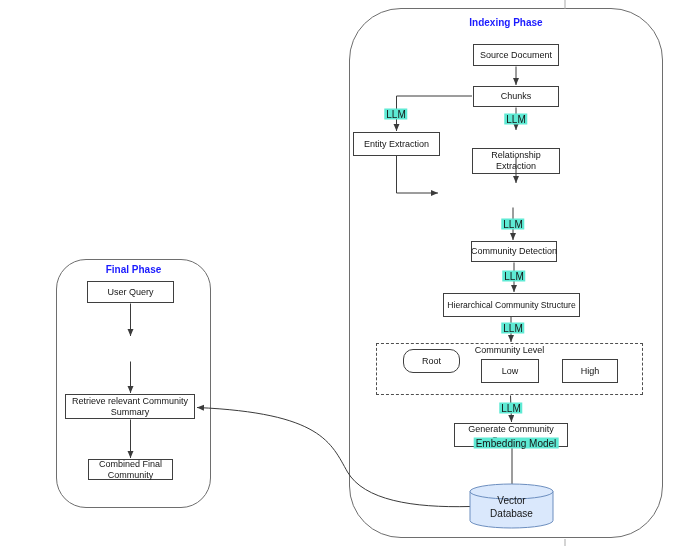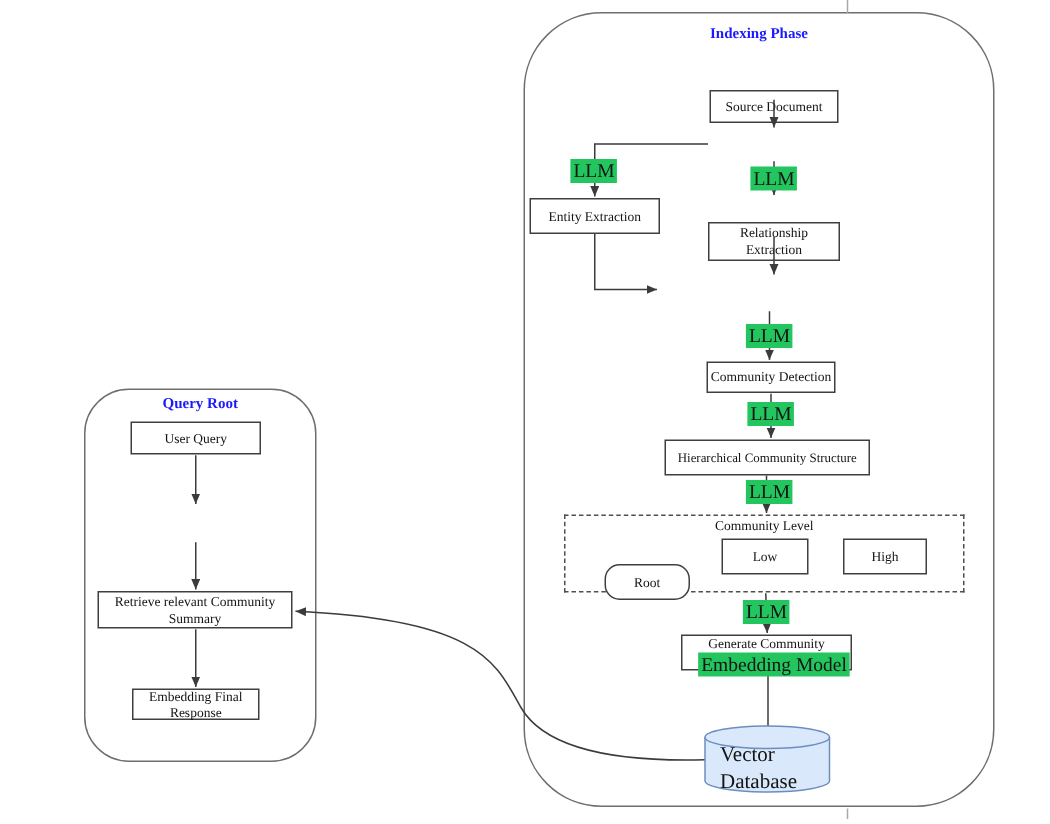--- a/index.html
+++ b/index.html
@@ -1,18 +1,18 @@
 <!DOCTYPE html>
 <html style="--phase-title-color: #1a1aff;"><head>
 <meta charset="utf-8">
 <style>
   html,body { margin:0; padding:0; background:#ffffff; }
   .stage {
     position:relative; width:700px; height:549px; background:#ffffff;
-    font-family:Liberation Serif, serif; overflow:hidden;
+    font-family:Liberation Sans, sans-serif; overflow:hidden;
   }
   .phase {
     position:absolute; box-sizing:border-box;
     border:1px solid #6e6e6e; background:#ffffff; z-index:0;
   }
   .phase-title {
     position:absolute; z-index:2; font-size:10px; font-weight:bold;
     color:var(--phase-title-color,#1a1aff); text-align:center;
   }
   .node {
@@ -28,66 +28,67 @@
     border:1px dashed #4f4f4f; background:transparent;
   }
   .group-label {
     position:absolute; z-index:2; font-size:9px; color:#141414; text-align:center;
   }
   .connectors {
     position:absolute; left:0; top:0; z-index:3; pointer-events:none;
   }
   .edge-label {
     position:absolute; z-index:4; transform:translate(-50%,-50%);
-    background:#22c55e; padding:0 2px; font-size:13px; color:#141414;
+    background:#5eead4; padding:0 2px; font-size:10px; color:#141414;
     white-space:nowrap;
   }
   .db-label {
-    position:absolute; z-index:4; font-size:14px; line-height:1.25;
-    color:#141414; 
+    position:absolute; z-index:4; font-size:10px; line-height:1.25;
+    color:#141414; text-align:center;
   }
 </style>
 </head>
 <body>
 
 <div class="stage">
 
   <div class="phase" style="left:349px; top:8px; width:314px; height:530px; border-radius:52px;"></div>
   <div class="phase-title" style="left:349px; top:17px; width:314px;">Indexing Phase</div>
 
   <div class="phase" style="left:56px; top:259px; width:155px; height:249px; border-radius:30px;"></div>
-  <div class="phase-title" style="left:56px; top:264px; width:155px;">Query Root</div>
+  <div class="phase-title" style="left:56px; top:264px; width:155px;">Final Phase</div>
 
-  <div class="node nowrap" style="left:473px; top:44px; width:86px; height:22px;margin-top:16px;">Source Document</div>
+  <div class="node nowrap" style="left:473px; top:44px; width:86px; height:22px;">Source Document</div>
 
+  <div class="node nowrap" style="left:473px; top:86px; width:86px; height:21px;">Chunks</div>
 
   <div class="node nowrap" style="left:353px; top:132px; width:87px; height:24px;">Entity Extraction</div>
 
   <div class="node" style="left:472px; top:131px; width:88px; height:26px;margin-top:17px;">Relationship Extraction</div>
 
 
   <div class="node nowrap" style="left:471px; top:241px; width:86px; height:21px; border-width:1.5px;">Community Detection</div>
 
   <div class="node nowrap" style="left:443px; top:293px; width:137px; height:24px; font-size:8.6px;">Hierarchical Community Structure</div>
 
   <div class="dashed-group" style="left:376px; top:343px; width:267px; height:52px;"></div>
   <div class="group-label" style="left:376px; top:345px; width:267px;text-align:center;">Community Level</div>
 
-  <div class="node nowrap" style="left:403px; top:376px; width:57px; height:24px;border-radius:10px;">Root</div>
+  <div class="node nowrap" style="left:403px; top:349px; width:57px; height:24px;border-radius:10px;">Root</div>
   <div class="node nowrap" style="left:481px; top:359px; width:58px; height:24px;">Low</div>
   <div class="node nowrap" style="left:562px; top:359px; width:56px; height:24px;">High</div>
 
   <div class="node" style="left:454px; top:423px; width:114px; height:24px;">Generate Community Summary</div>
 
   <div class="node nowrap" style="left:87px; top:281px; width:87px; height:22px;">User Query</div>
 
 
   <div class="node" style="left:65px; top:394px; width:130px; height:25px; border-width:1.5px;">Retrieve  relevant Community Summary</div>
 
-  <div class="node" style="left:88px; top:459px; width:85px; height:21px;">Embedding Final Response</div>
+  <div class="node" style="left:88px; top:459px; width:85px; height:21px;">Combined Final Community</div>
 
   <svg class="connectors" width="700" height="549">
     <defs>
       <marker id="arrow" markerWidth="8" markerHeight="8" refX="7" refY="3" orient="auto" markerUnits="userSpaceOnUse">
         <path d="M0,0 L7,3 L0,6 Z" fill="#3b3b3b"></path>
       </marker>
     </defs>
     <g stroke="#3b3b3b" stroke-width="1" fill="none">
       <path d="M516 66.5 L516 85" marker-end="url(#arrow)"></path>
       <path d="M472 96 L396.5 96 L396.5 131" marker-end="url(#arrow)"></path>

